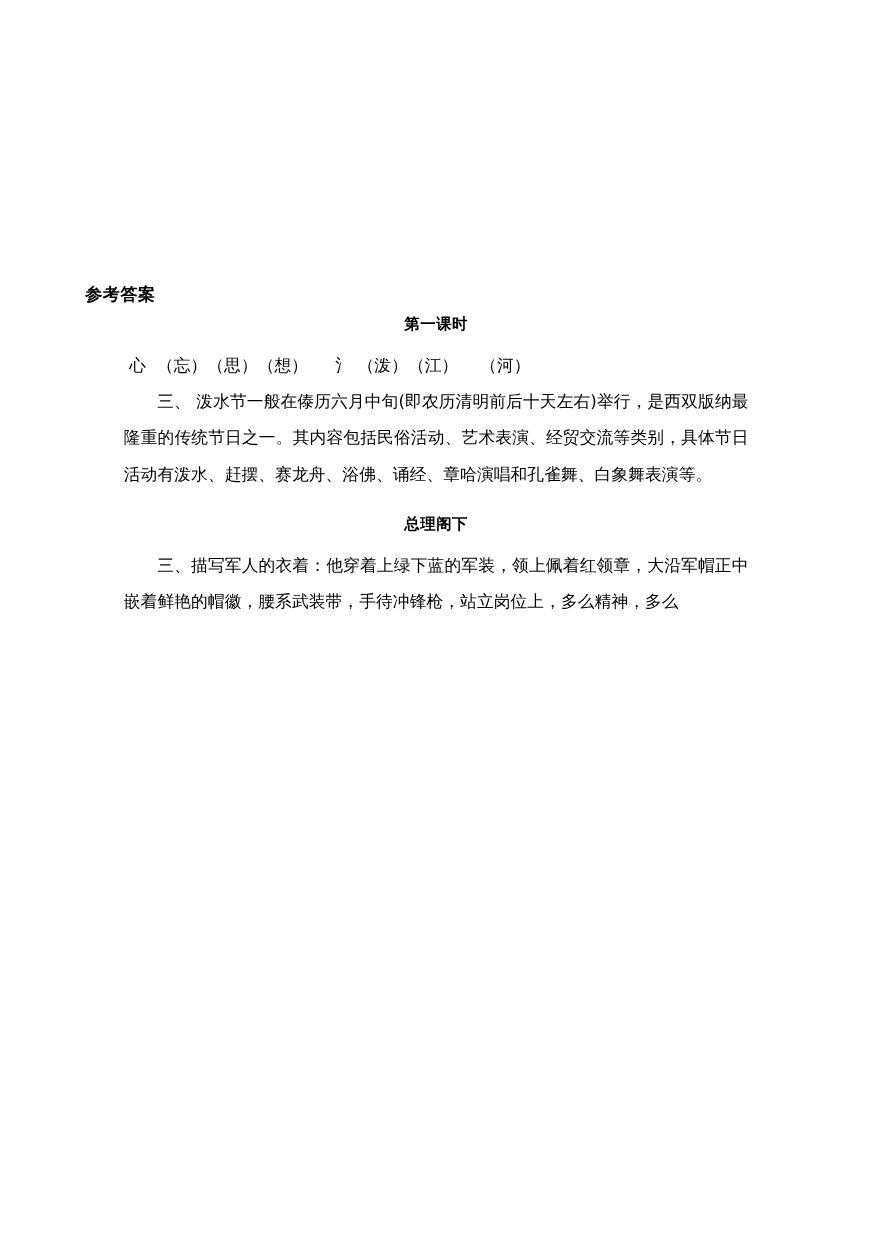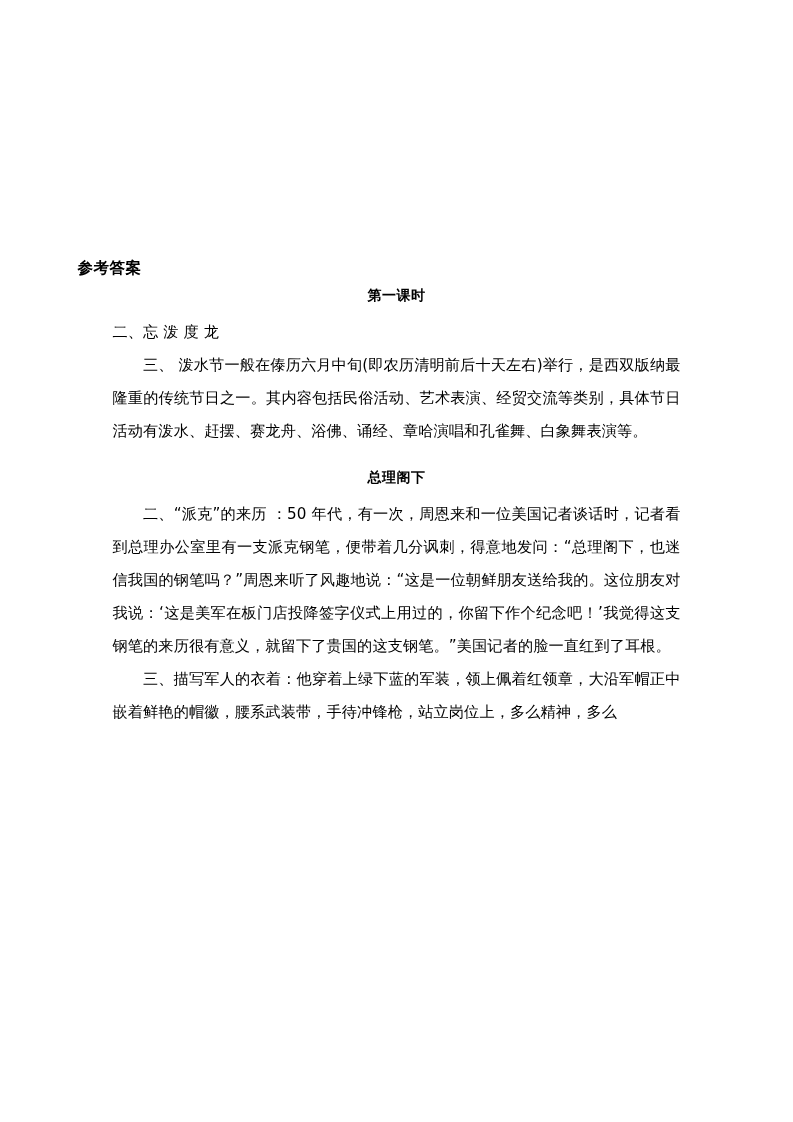--- a/index.html
+++ b/index.html
@@ -92,30 +92,29 @@
 
     <div class="doc-title">参考答案</div>
 
     <span class="gap-lg"></span>
 
     <div class="lesson-heading">第一课时</div>
 
     <span class="gap-sm"></span>
 
 
+    <div class="para preserve"> 心  （忘）（思）（想）     氵 （泼）（江）    （河）</div>
 
-    <div class="para preserve">二、忘 泼 度 龙</div>
 
     <div class="para indent">三、 泼水节一般在傣历六月中旬(即农历清明前后十天左右)举行，是西双版纳最隆重的传统节日之一。其内容包括民俗活动、艺术表演、经贸交流等类别，具体节日活动有泼水、赶摆、赛龙舟、浴佛、诵经、章哈演唱和孔雀舞、白象舞表演等。</div>
 
     <span class="gap-md"></span>
 
     <div class="lesson-heading">总理阁下</div>
 
     <span class="gap-sm"></span>
 
 
-    <div class="para indent">二、“派克”的来历 ：50 年代，有一次，周恩来和一位美国记者谈话时，记者看到总理办公室里有一支派克钢笔，便带着几分讽刺，得意地发问：“总理阁下，也迷信我国的钢笔吗？”周恩来听了风趣地说：“这是一位朝鲜朋友送给我的。这位朋友对我说：‘这是美军在板门店投降签字仪式上用过的，你留下作个纪念吧！’我觉得这支钢笔的来历很有意义，就留下了贵国的这支钢笔。”美国记者的脸一直红到了耳根。</div>
 
     <div class="para indent">三、描写军人的衣着：他穿着上绿下蓝的军装，领上佩着红领章，大沿军帽正中嵌着鲜艳的帽徽，腰系武装带，手待冲锋枪，站立岗位上，多么精神，多么</div>
 
   </div>
 </div>
 
 </body></html>

